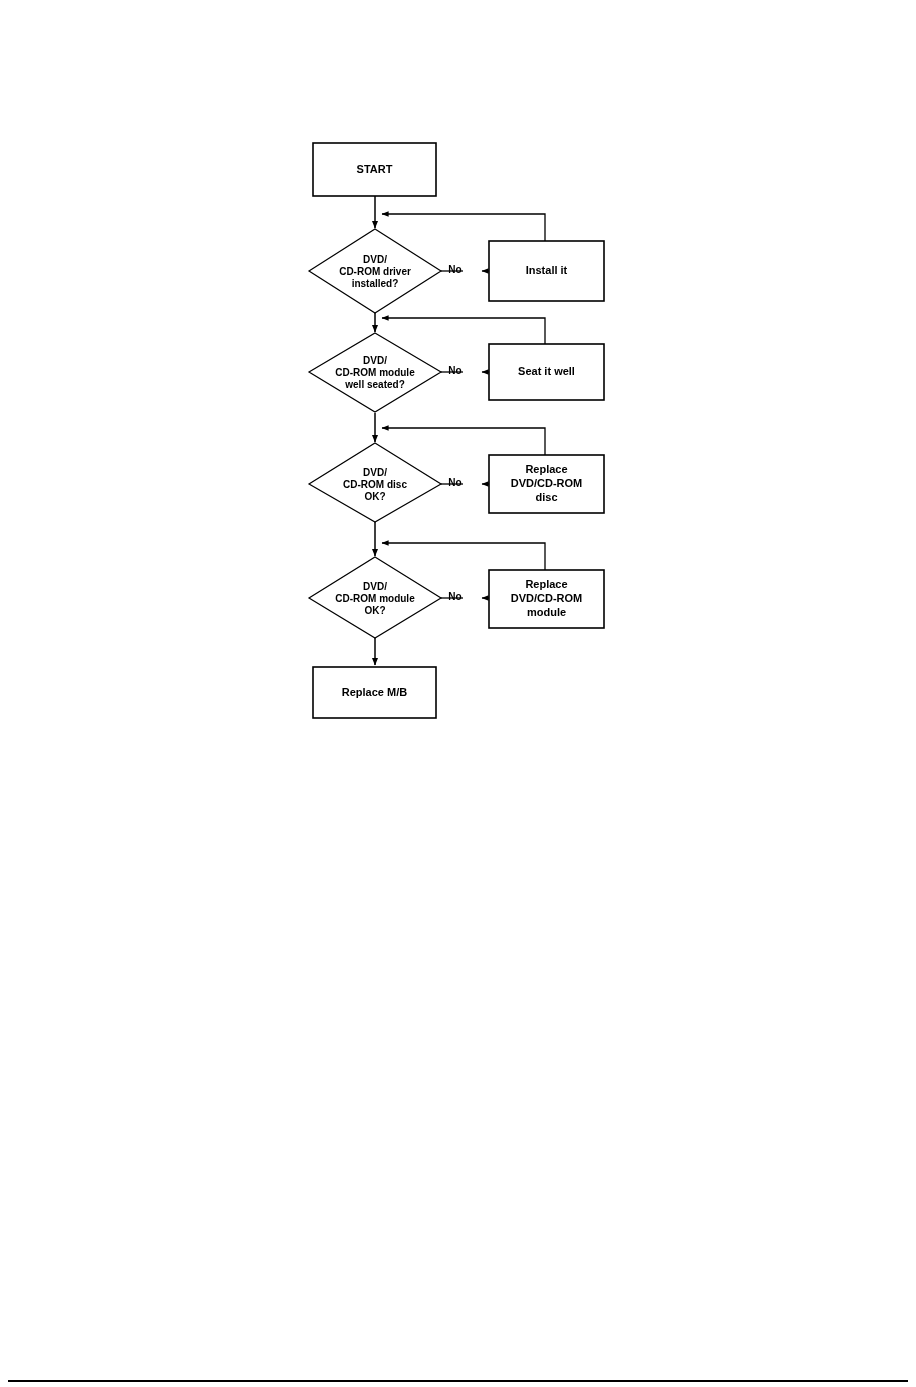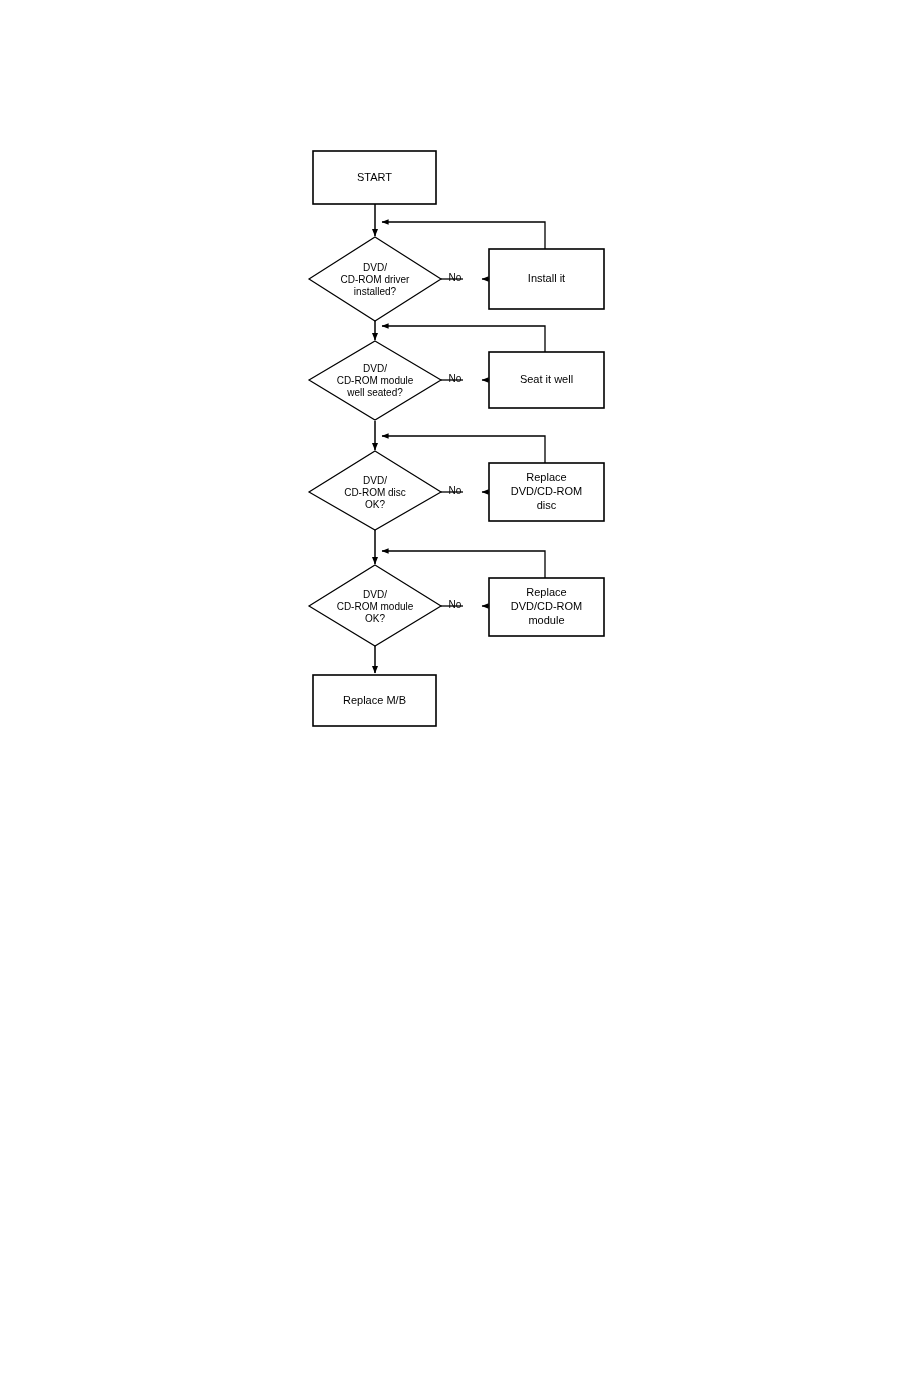--- a/index.html
+++ b/index.html
@@ -10,23 +10,24 @@
   }
   body {
     width: 916px;
     height: 1387px;
     position: relative;
     font-family: "Liberation Sans", sans-serif;
     overflow: hidden;
   }
   #page {
     position: absolute;
-    left: 0; top: 8px;
+    left: 0; top: 0;
     width: 916px;
     height: 1214px;
+    font-weight: bold;
   }
   #flow-svg {
     position: absolute;
     left: 0;
     top: 0;
     width: 916px;
     height: 1387px;
     display: block;
   }
   .node-text {

